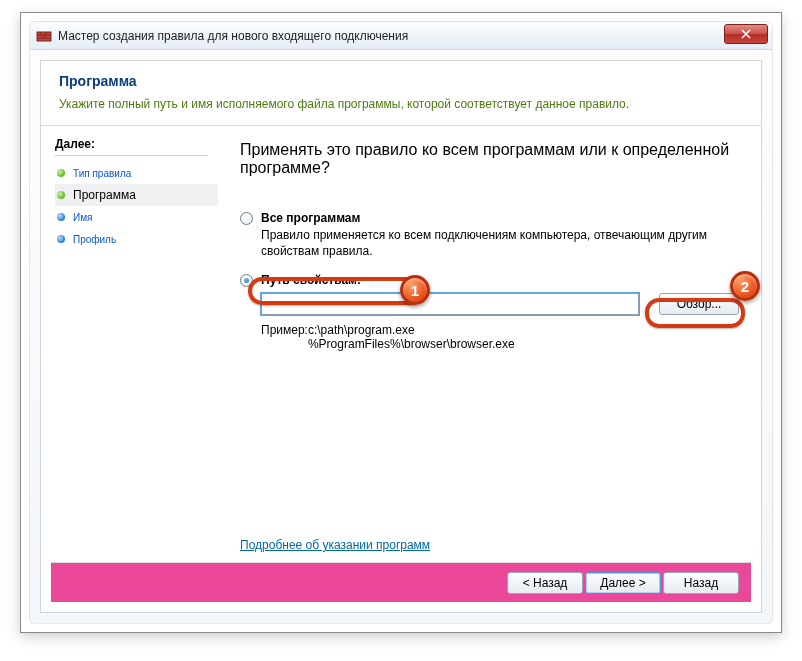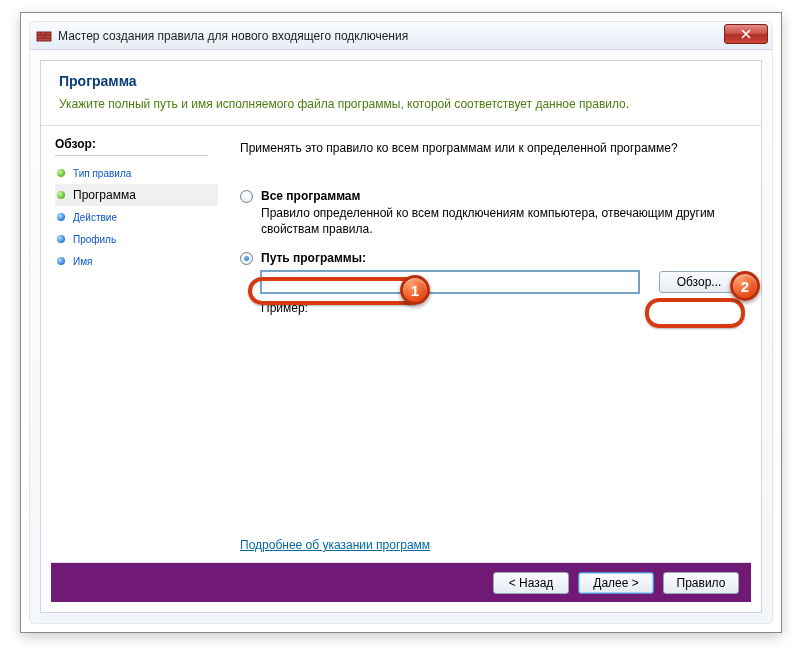--- a/index.html
+++ b/index.html
@@ -101,21 +101,21 @@
     }
     .bullet.green { background: radial-gradient(circle at 35% 35%, #c8f7a0, #5fb92b 70%); }
     .bullet.blue  { background: radial-gradient(circle at 35% 35%, #b6e0ff, #2a7bd1 70%); }
     .step-link { color: #0b55c4; text-decoration: none; font-size: 10px; }
     .step-plain { color: #000; font-size: 12px; }
     .main {
       flex: 1;
       padding: 14px 22px 12px 22px;
       position: relative;
     }
-    .prompt { color: #000; margin-bottom: 34px; font-size: 12px; }
+    .prompt { color: #000; margin-bottom: 34px; font-size: 16px; }
     .option-group { margin-bottom: 14px; }
     .radio-row { display: flex; align-items: center; }
     .radio {
       appearance: none;
       width: 13px; height: 13px;
       border: 1px solid #707c8a;
       border-radius: 50%;
       margin-right: 8px;
       position: relative;
       background: radial-gradient(circle at 40% 35%, #fff, #e5e9ee);
@@ -166,22 +166,22 @@
       text-decoration: underline;
       font-size: 12px;
       cursor: pointer;
     }
     .footer {
       position: absolute;
       left: 10px; right: 10px; bottom: 10px;
       height: 40px;
       border-top: 1px solid #d9dde2;
       display: flex; align-items: center; justify-content: flex-end;
-      gap: 9px; padding-right: 12px;
-      background: #701a75;
+      gap: 2px; padding-right: 12px;
+      background: #ec4899;
     }
     .wiz-btn {
       width: 76px; height: 22px;
       background: linear-gradient(#fbfcfe, #e7ecf2);
       border: 1px solid #97a6b6;
       border-radius: 3px;
       font-size: 12px;
       cursor: pointer;
     }
     .wiz-btn.primary {
@@ -238,78 +238,76 @@
     <div class="inner">
 
       <div class="header">
         <h1>Программа</h1>
         <p>Укажите полный путь и имя исполняемого файла программы, которой соответствует данное правило.</p>
       </div>
 
       <div class="body">
 
         <div class="sidebar">
-          <div class="sidebar-title">Обзор:</div>
+          <div class="sidebar-title">Далее:</div>
           <div class="sidebar-rule"></div>
 
           <div class="step-item">
             <span class="bullet green"></span>
             <span class="step-link">Тип правила</span>
           </div>
           <div class="step-item selected">
             <span class="bullet green"></span>
             <span class="step-plain">Программа</span>
           </div>
           <div class="step-item">
             <span class="bullet blue"></span>
-            <span class="step-link">Действие</span>
+            <span class="step-link">Имя</span>
           </div>
           <div class="step-item">
             <span class="bullet blue"></span>
             <span class="step-link">Профиль</span>
-          </div>
-          <div class="step-item">
-            <span class="bullet blue"></span>
-            <span class="step-link">Имя</span>
           </div>
         </div>
 
         <div class="main">
           <div class="prompt">Применять это правило ко всем программам или к определенной программе?</div>
 
           <div class="option-group">
             <div class="radio-row">
               <input type="radio" class="radio" name="scope" style="">
               <span class="radio-label">Все программам</span>
             </div>
-            <div class="option-desc">Правило определенной ко всем подключениям компьютера, отвечающим другим свойствам правила.</div>
+            <div class="option-desc">Правило применяется ко всем подключениям компьютера, отвечающим другим свойствам правила.</div>
           </div>
 
           <div class="option-group">
             <div class="radio-row">
               <input type="radio" class="radio" name="scope" checked="" style="">
-              <span class="radio-label">Путь программы:</span>
+              <span class="radio-label">Путь свойствам:</span>
             </div>
             <div class="path-row">
               <input type="text" class="path-input" value="" style="">
               <button class="browse-btn">Обзор...</button>
             </div>
             <div class="example-row">
               <span>Пример:</span>
+              <span class="example-col">c:\path\program.exe
+%ProgramFiles%\browser\browser.exe</span>
             </div>
           </div>
 
           <a class="more-link">Подробнее об указании программ</a>
         </div>
       </div>
 
       <div class="footer">
         <button class="wiz-btn">&lt; Назад</button>
         <button class="wiz-btn primary">Далее &gt;</button>
-        <button class="wiz-btn">Правило</button>
+        <button class="wiz-btn">Назад</button>
       </div>
 
     </div>
 
     <div class="ring" style="left:218px; top:255px; width:176px; height:28px;"></div>
     <div class="callout" style="left:370px; top:253px;">1</div>
 
     <div class="ring" style="left:615px; top:276px; width:100px; height:30px;"></div>
     <div class="callout" style="left:700px; top:249px;">2</div>
 

